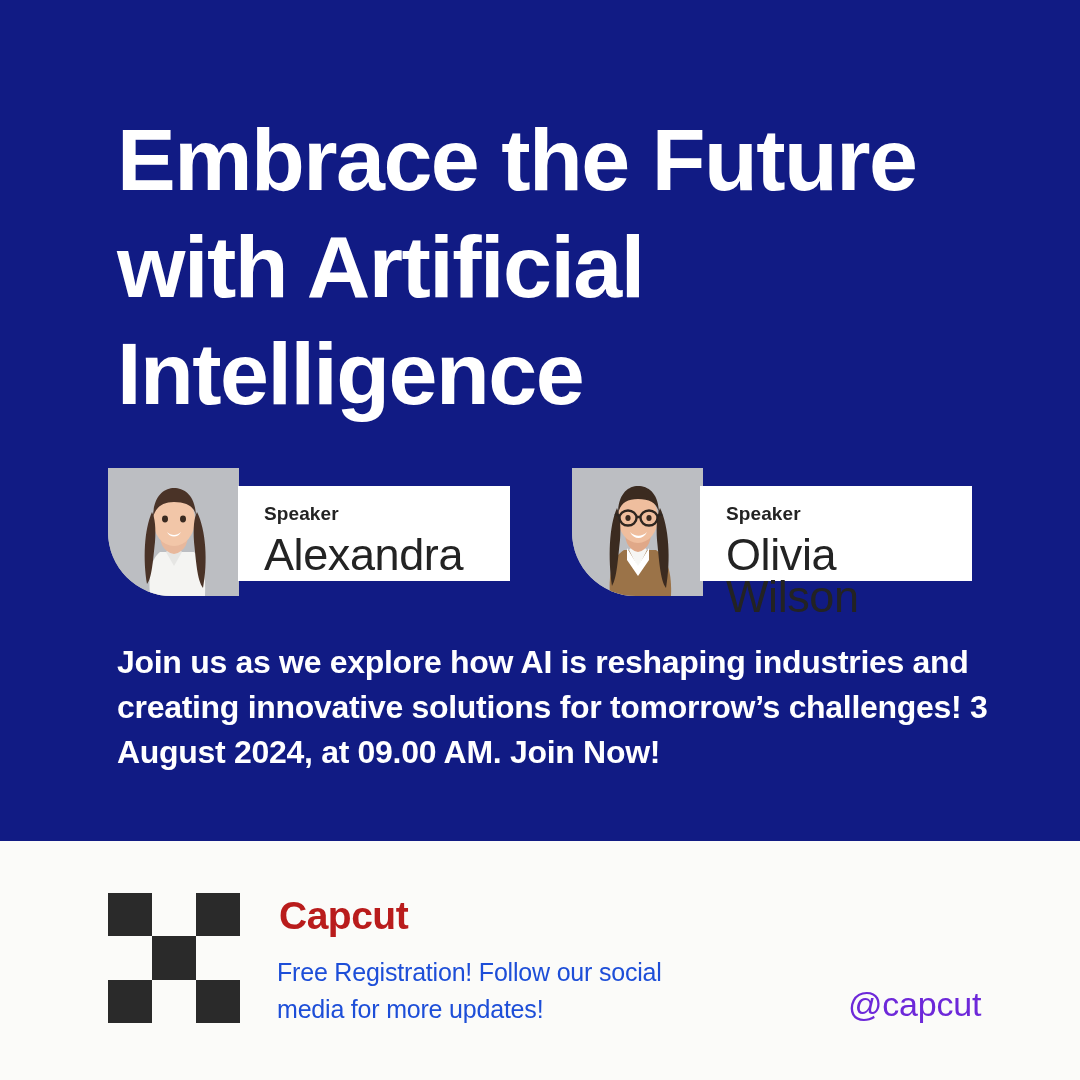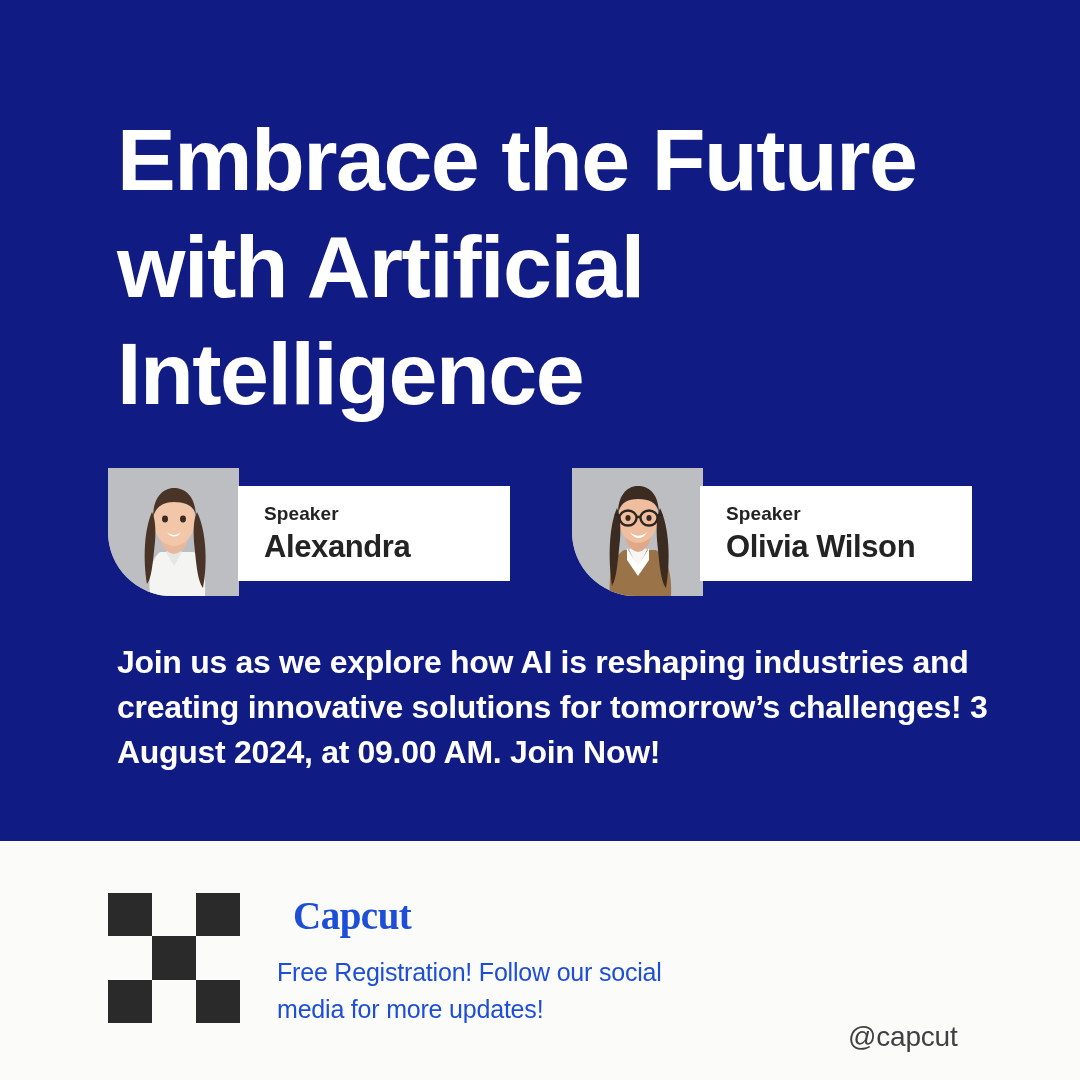--- a/index.html
+++ b/index.html
@@ -54,25 +54,25 @@
   }
   .speaker-role {
     color:#232323;
     font-size:19px;
     font-weight:bold;
     letter-spacing:0.1px;
     line-height:22px;
   }
   .speaker-name {
     color:#232323;
-    font-size:31px;
-    font-weight:bold;
+    font-size:45px;
+    font-weight:normal;
     letter-spacing:-0.4px;
     line-height:42px;
-    margin-top:1px;
+    margin-top:9px;
   }
 
   #speaker-0 { left:108px; top:468px; width:402px; }
   #speaker-0 .speaker-card { left:130px; width:272px; }
   #speaker-1 { left:572px; top:468px; width:400px; }
   #speaker-1 .speaker-card { left:128px; width:272px; }
 
   
   .body-copy {
     position:absolute; left:117px; top:640px;
@@ -94,41 +94,40 @@
     position:absolute; left:108px; top:893px;
     width:132px; height:130px;
     display:grid;
     grid-template-columns:repeat(3,1fr);
     grid-template-rows:repeat(3,1fr);
   }
   .logo i { display:block; background:transparent; }
   .logo i.on { background:#2A2A2A; }
 
   .brand-name {
-    position:absolute; left:293px; top:893px;
-    color:#1d4ed8;
+    position:absolute; left:279px; top:893px;
+    color:#b91c1c;
     font-size:39px;
     font-weight:bold;
     letter-spacing:-0.5px;
     line-height:46px;
-    font-family:Liberation Serif, serif;
   }
   .tagline {
     position:absolute; left:277px; top:954px;
     width:430px;
     color:#1d4ed8;
     font-size:25px;
     font-weight:normal;
     line-height:37px;
     letter-spacing:-0.2px;
   }
   .handle {
-    position:absolute; left:848px; top:1020px;
-    color:#404040;
-    font-size:28px;
+    position:absolute; left:848px; top:988px;
+    color:#6d28d9;
+    font-size:34px;
     font-weight:normal;
     letter-spacing:-0.2px;
     line-height:33px;
   }
 </style>
 </head>
 <body>
 
 <div id="poster">
 

